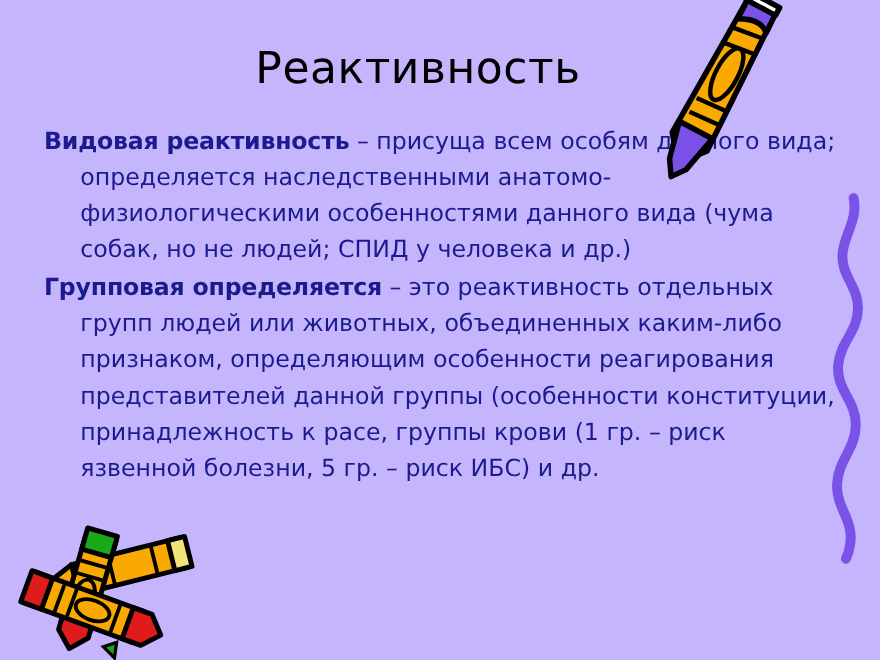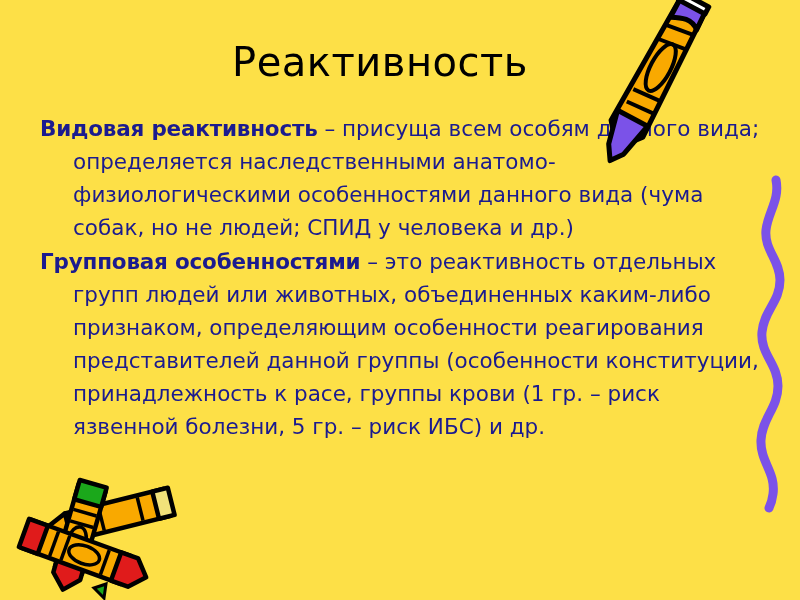--- a/index.html
+++ b/index.html
@@ -10,21 +10,21 @@
   body {
     width: 800px;
     height: 600px;
     overflow: hidden;
     font-family: "DejaVu Sans", sans-serif;
   }
   .slide {
     position: relative;
     width: 800px;
     height: 600px;
-    background: #fde047;
+    background: #c4b5fd;
     overflow: hidden;
   }
 
   
   .slide-title {
     position: absolute;
     left: 0;
     top: 40px;
     width: 760px;
     text-align: center;
@@ -103,21 +103,21 @@
 
   <div class="slide-title">Реактивность</div>
 
   <div class="body-block">
 
     <p class="para para-1">
       <span class="lead">Видовая реактивность</span><span class="tail"> – присуща всем особям данного вида; определяется наследственными анатомо-физиологическими особенностями данного вида (чума собак, но не людей; СПИД у человека и др.)</span>
     </p>
 
     <p class="para para-2">
-      <span class="lead">Групповая особенностями</span><span class="tail"> – это реактивность отдельных групп людей или животных, объединенных каким-либо признаком, определяющим особенности реагирования представителей данной группы (особенности конституции, принадлежность к расе, группы крови (1 гр. – риск язвенной болезни, 5 гр. – риск ИБС) и др.</span>
+      <span class="lead">Групповая определяется</span><span class="tail"> – это реактивность отдельных групп людей или животных, объединенных каким-либо признаком, определяющим особенности реагирования представителей данной группы (особенности конституции, принадлежность к расе, группы крови (1 гр. – риск язвенной болезни, 5 гр. – риск ИБС) и др.</span>
     </p>
 
   </div>
 
   <div class="crayon-tr">
     <svg width="140" height="200" viewBox="0 0 140 200">
 
       <g transform="rotate(28 40 12)">
 
         <path d="M 28 6 L 56 6 L 60 150 L 42 172 L 24 150 Z" fill="#F9A900" stroke="#000000" stroke-width="5" stroke-linejoin="round"></path>

